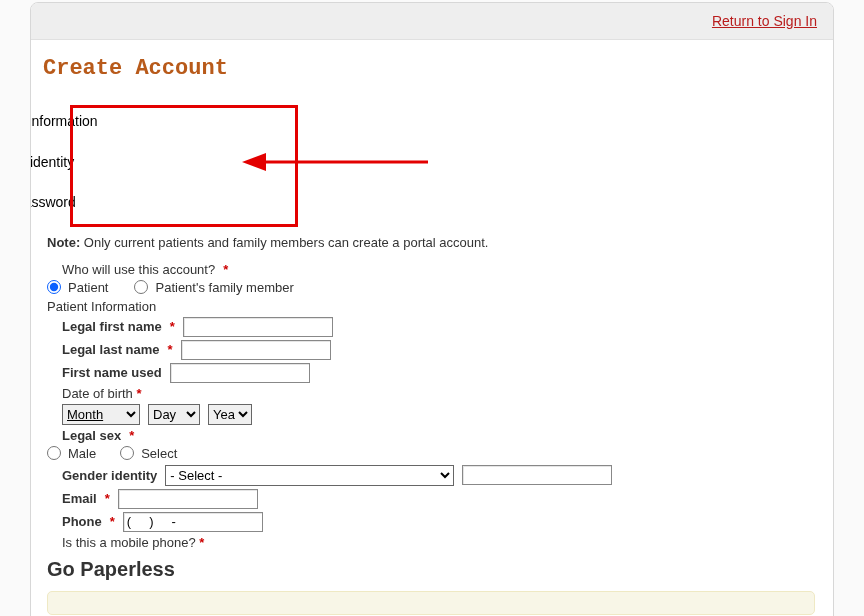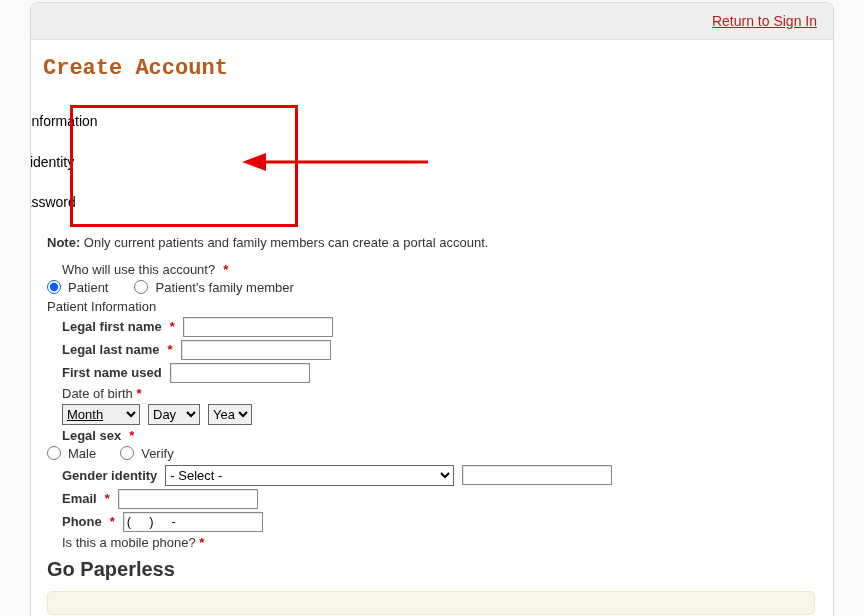--- a/index.html
+++ b/index.html
@@ -103,21 +103,21 @@
         </div>
 
         <div class="form-line" style="margin-top:1px;">
           <span class="bold">Legal sex </span>
             <span class="req">*</span>
         </div>
         <div class="radio-row">
           <input type="radio" name="sex" style="">
           <label>Male</label>
           <input type="radio" name="sex" style="margin-left: 8px;">
-          <label>Verify</label>
+          <label>Select</label>
         </div>
 
         <div class="form-line">
           <span class="bold">Gender identity</span>
           <select class="gender"><option>- Select -</option></select>
           <input type="text" class="gtext" style="">
         </div>
 
         <div class="form-line">
           <span class="bold">Email </span>

